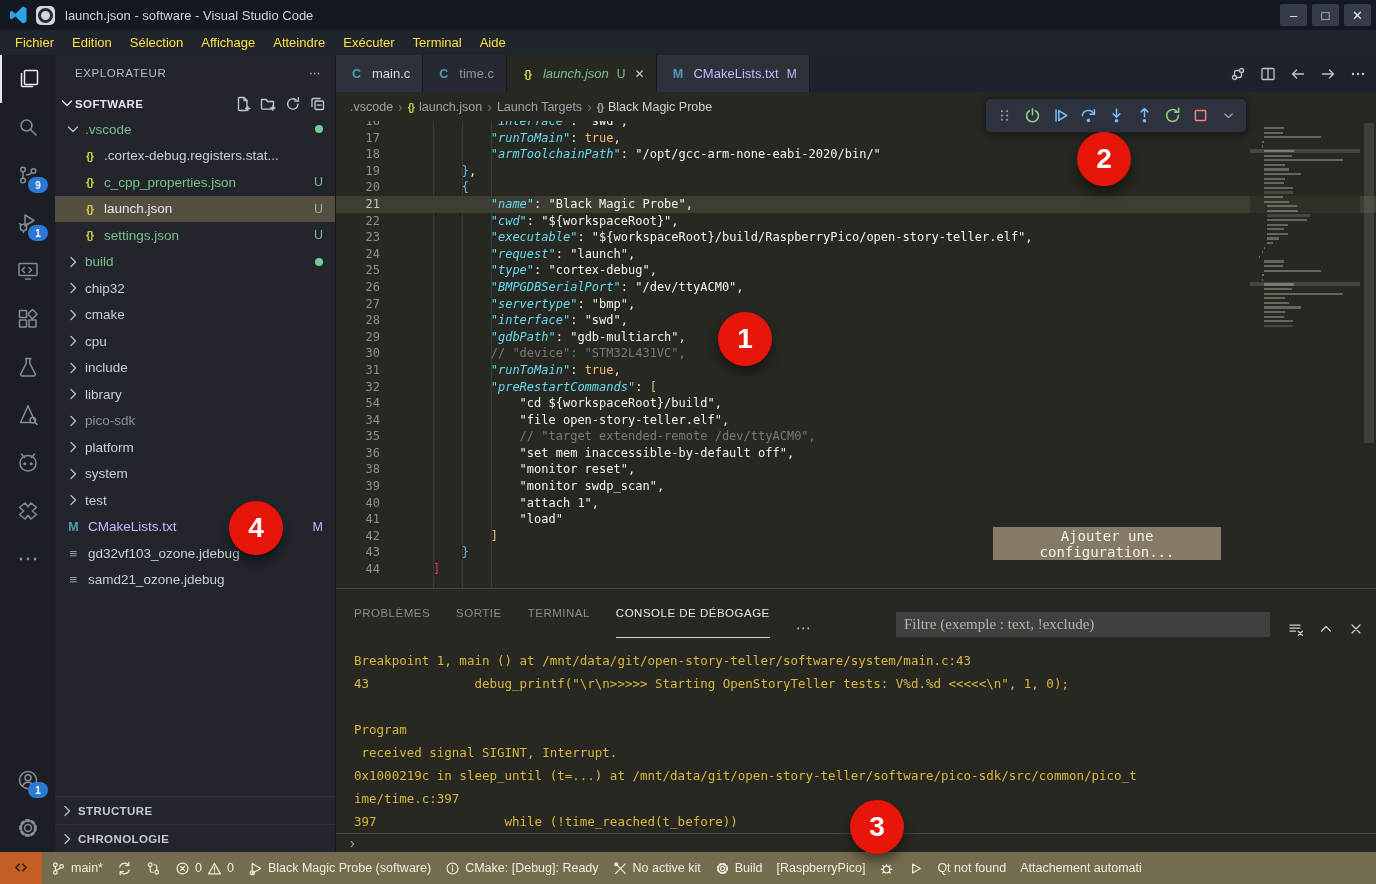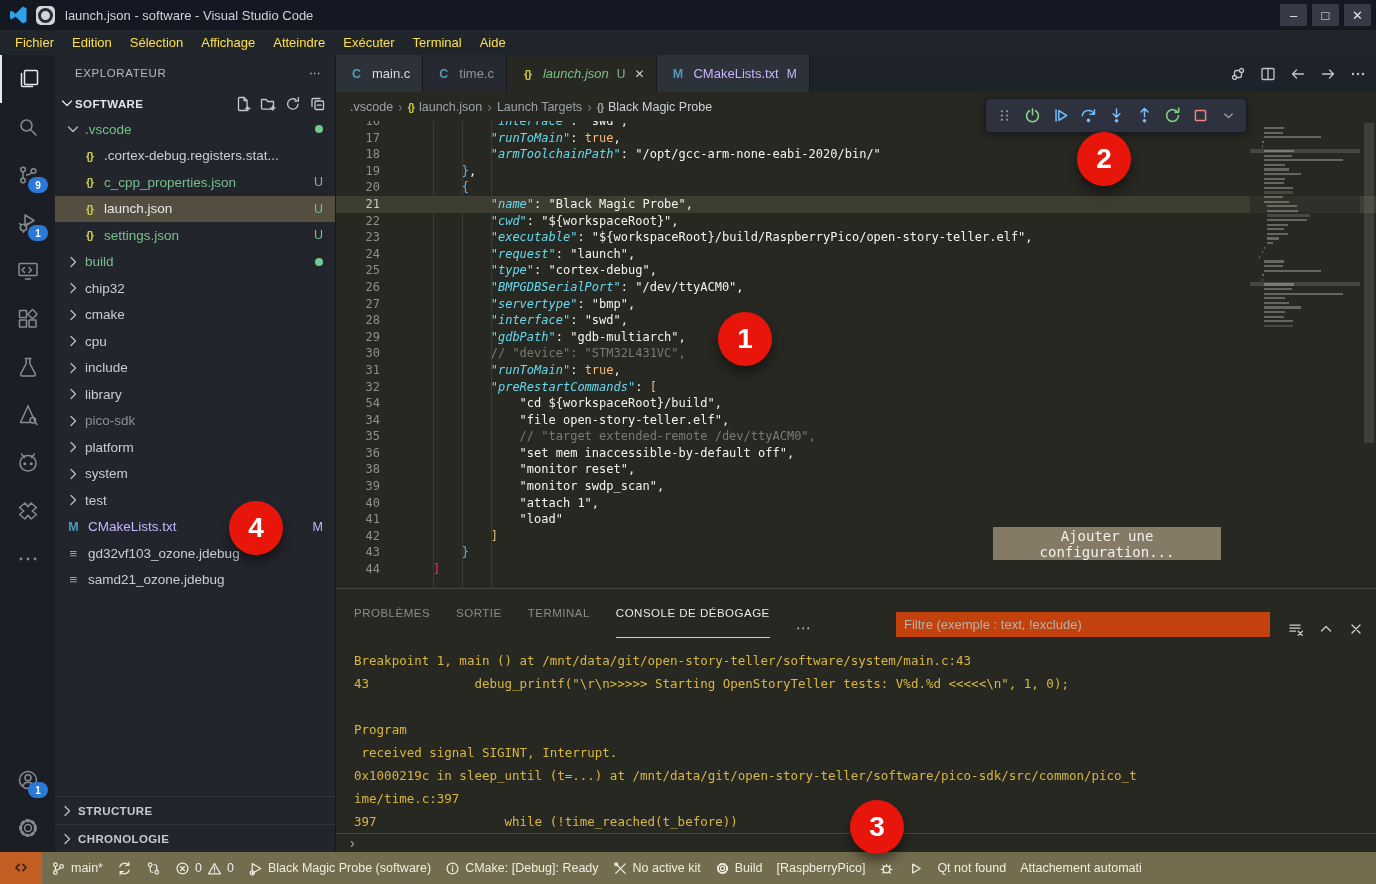--- a/index.html
+++ b/index.html
@@ -90,22 +90,22 @@
   .dbg-btn svg{width:17px;height:17px;}
   .col-green{color:#89d185;} .col-blue{color:#75beff;} .col-red{color:#f48771;} .col-gray{color:#9aa0a6;}
   .config-btn{position:absolute;left:657px;top:406px;width:228px;height:33px;background:#847a66;color:#f3f1ec;font-size:14px;
     display:flex;align-items:center;justify-content:center;z-index:20;}
   
   .panel{height:263px;flex:none;border-top:1px solid #45453a;display:flex;flex-direction:column;background:#272822;}
   .panel-header{height:48px;display:flex;align-items:flex-end;flex:none;padding:0 12px 0 18px;}
   .panel-tab{font-size:11.5px;letter-spacing:.5px;color:#8a8d84;margin-right:26px;height:100%;display:flex;align-items:center;border-bottom:1.5px solid transparent;}
   .panel-tab.active{color:#e8e8e2;border-bottom-color:#d0d0c6;}
   .panel-more{color:#c0c0b8;font-size:15px;margin-right:20px;}
-  .panel-filter{margin-left:auto;width:358px;height:25px;background:#c2410c;border:none;color:#d8d8d0;font-size:13px;
-    padding:0 8px;font-family:Liberation Sans, sans-serif;}
+  .panel-filter{margin-left:auto;width:358px;height:25px;background:#404040;border:none;color:#d8d8d0;font-size:15px;
+    padding:0 8px;font-family:Liberation Serif, serif;}
   .panel-filter::placeholder{color:#b4b4ab;}
   .panel-actions{display:flex;gap:14px;margin-left:18px;color:#cfcfc7;}
   .panel-actions span{width:16px;height:16px;display:flex;align-items:center;justify-content:center;}
   .console{flex:1;padding:12px 0 0 18px;font-family:"DejaVu Sans Mono",monospace;font-size:12.5px;line-height:23px;
     color:#d9b73f;white-space:pre;overflow:hidden;}
   .console-input{height:18px;border-top:1px solid #45453c;display:flex;align-items:center;flex:none;color:#b0b0a6;
     font-size:14px;padding-left:14px;}
   
   .statusbar{height:32px;background:#746c4e;display:flex;align-items:center;flex:none;color:#f0ede2;font-size:12.5px;overflow:hidden;}
   .sb-item{display:flex;align-items:center;gap:5px;padding:0 7px;height:100%;white-space:nowrap;flex:none;}

